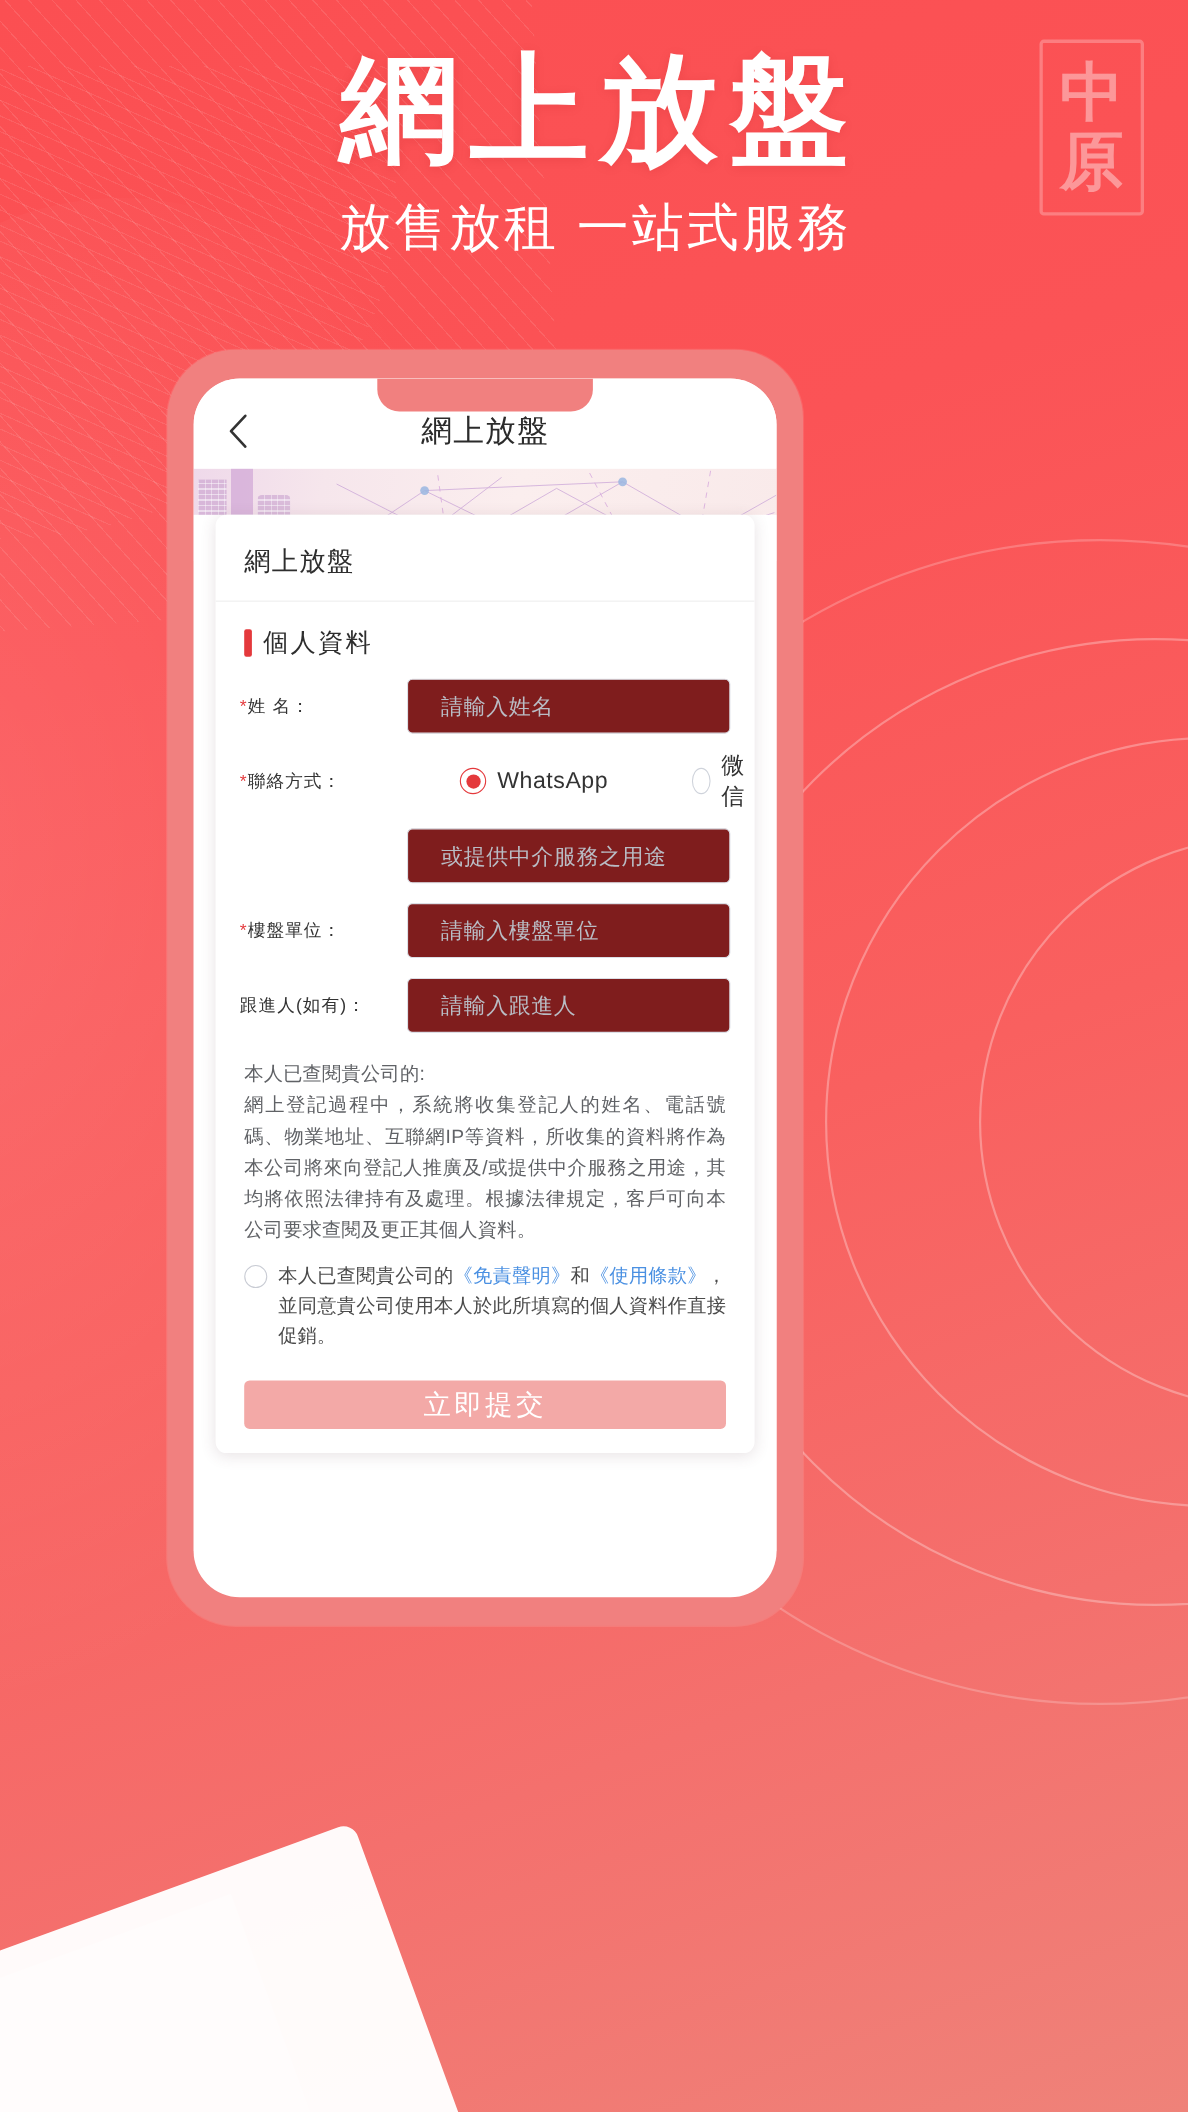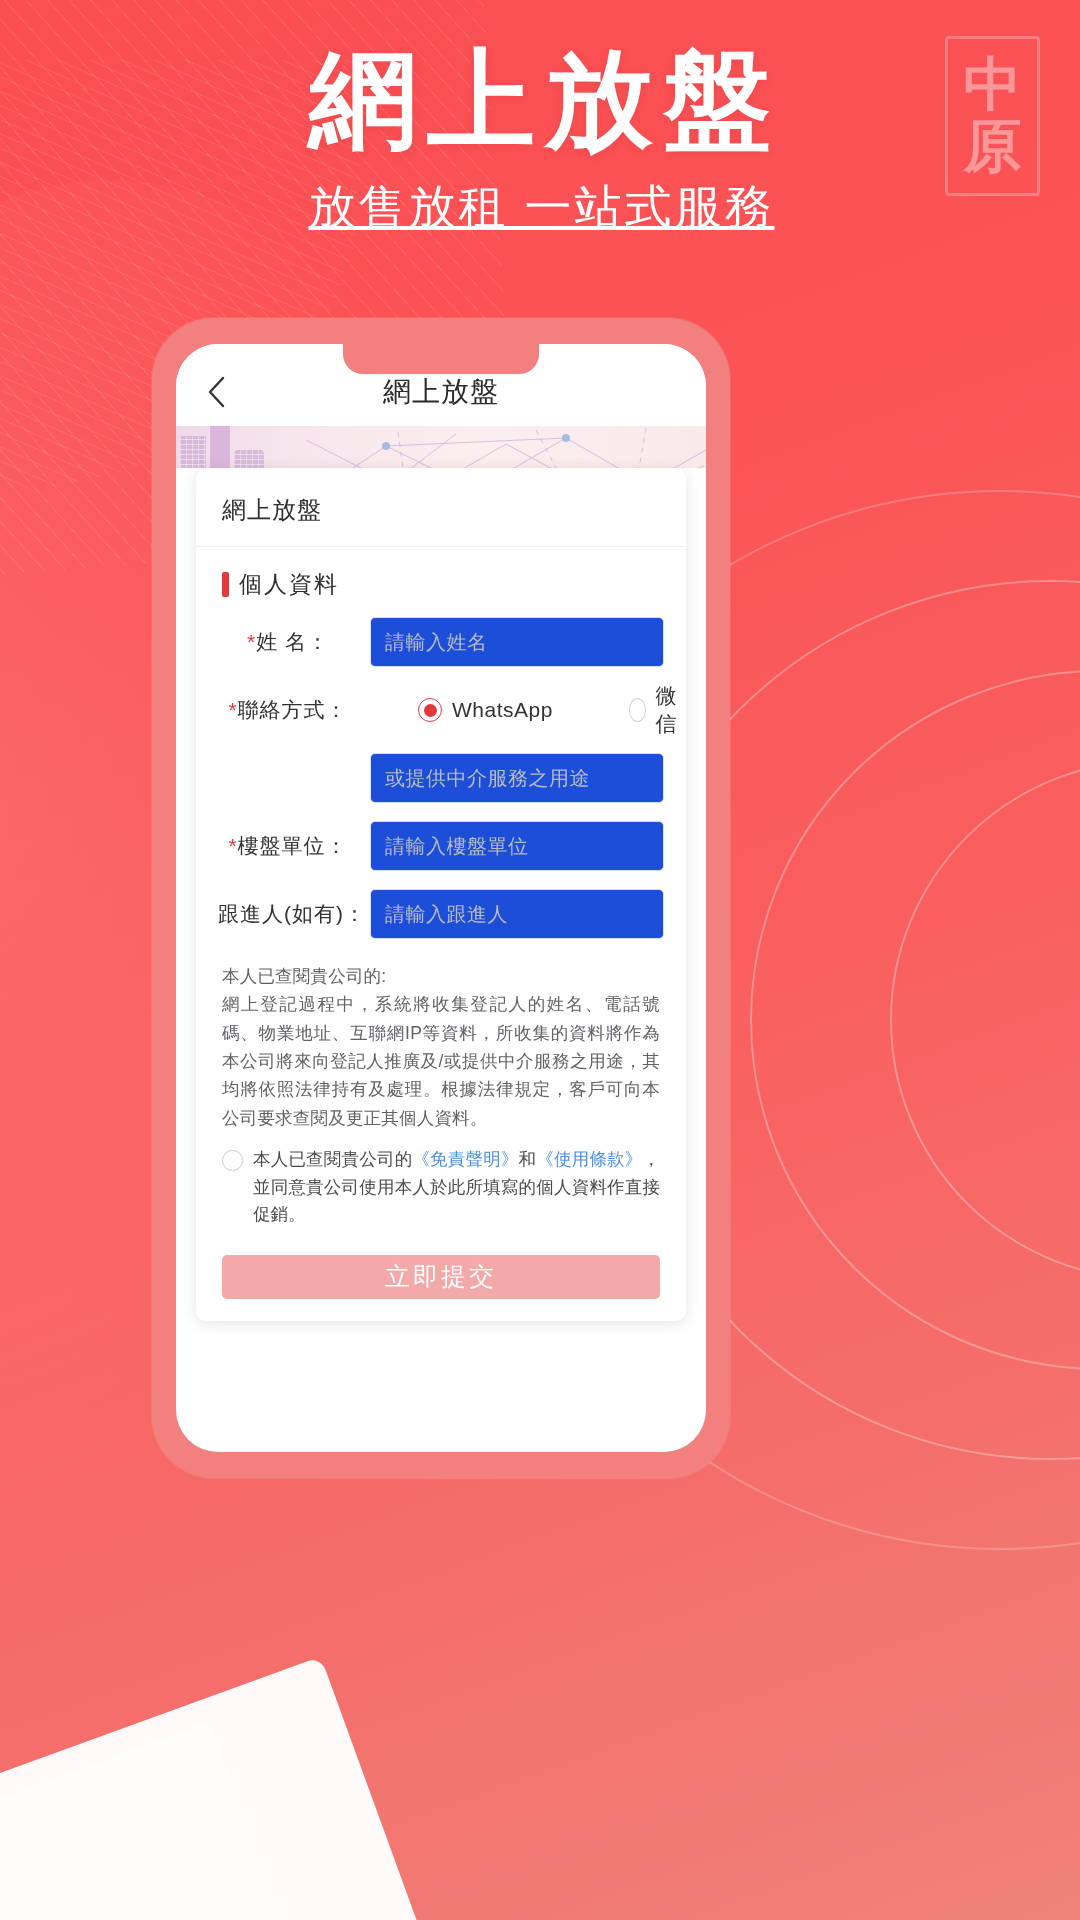--- a/index.html
+++ b/index.html
@@ -80,21 +80,20 @@
     text-shadow: 0 2px 10px rgba(150,20,20,0.12);
   }
   .poster-subtitle {
     position: absolute; left: 0; right: 0; top: 176px;
     text-align: center;
     color: #ffffff;
     font-size: 47px;
     font-weight: 400;
     letter-spacing: 3px;
     text-indent: 3px;
-    text-decoration: underline;
   }
 
   
   .brand-mark {
     position: absolute; right: 40px; top: 36px;
     width: 95px; height: 160px;
     border: 3px solid rgba(255,255,255,0.26);
     border-radius: 4px;
     display: flex; flex-direction: column;
     align-items: center; justify-content: center;
@@ -205,36 +204,36 @@
   }
   .section-title { font-size: 23px; color: #2e2e2e; letter-spacing: 2px; }
 
   
   .frow {
     display: flex; align-items: center;
     padding: 9px 22px 9px 22px;
   }
   .flabel {
     width: 152px; flex: 0 0 152px;
-    text-align: center; padding-right: 12px;
-    font-size: 21px; color: #333333;
+    text-align: left; padding-right: 12px;
+    font-size: 16px; color: #333333;
     letter-spacing: 1px;
     white-space: nowrap;
   }
   .req { color: #e4393c; }
   .finput {
     flex: 1 1 auto;
     height: 50px;
     border: 1px solid #dcdfe6;
     border-radius: 5px;
     display: flex; align-items: center;
-    padding: 0 14px;
+    padding: 0 30px;
     font-size: 20px;
     color: #333;
-    background: #1d4ed8;
+    background: #7f1d1d;
   }
   .finput .ph { color: #b9bcc4; letter-spacing: 0.5px; }
 
   .radio-row {
     flex: 1 1 auto; display: flex; align-items: center; gap: 28px; height: 50px;
   }
   .radio { display: flex; align-items: center; gap: 10px; cursor: pointer; margin-left: 48px; }
   .radio .dot {
     width: 24px; height: 24px; border-radius: 50%;
     border: 1px solid #cfd3db; background: #fff;

